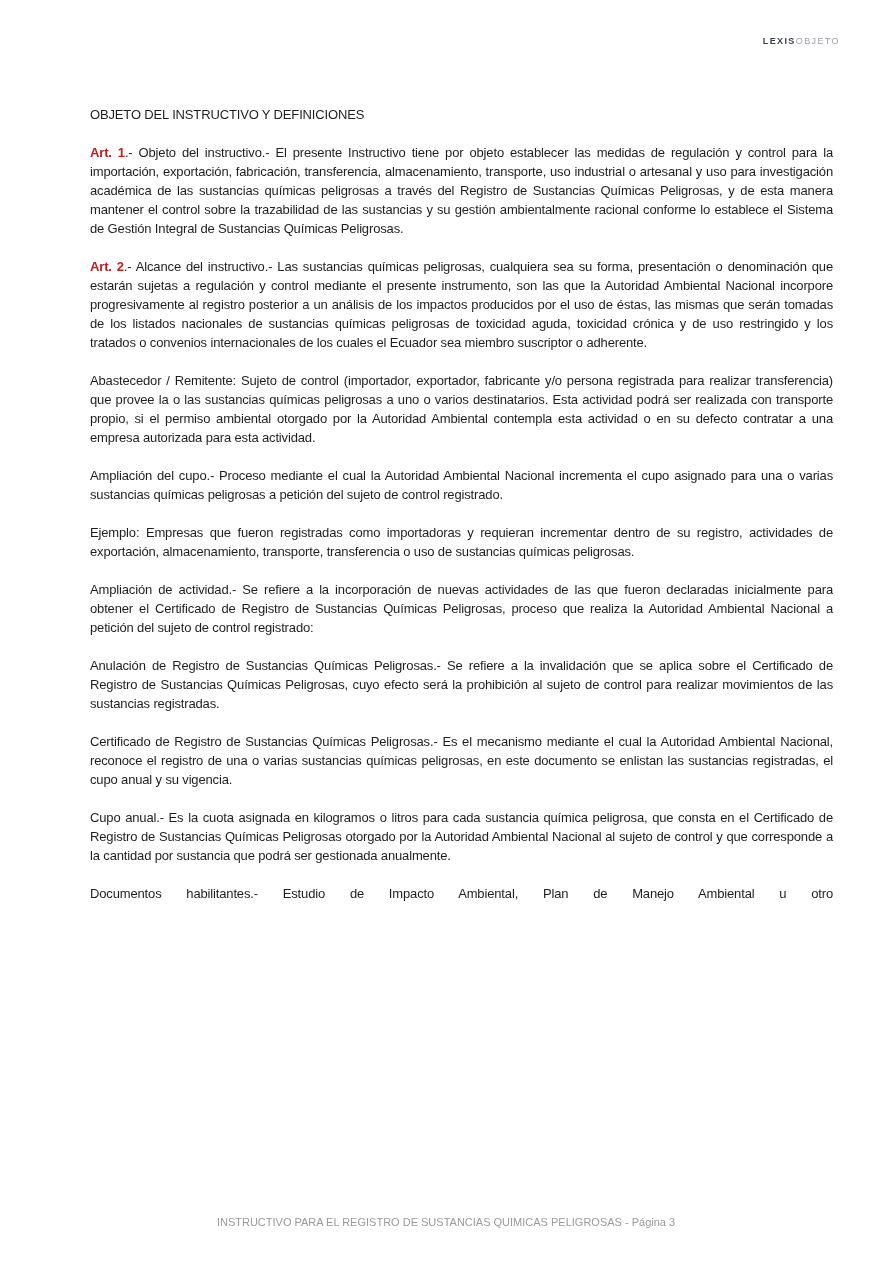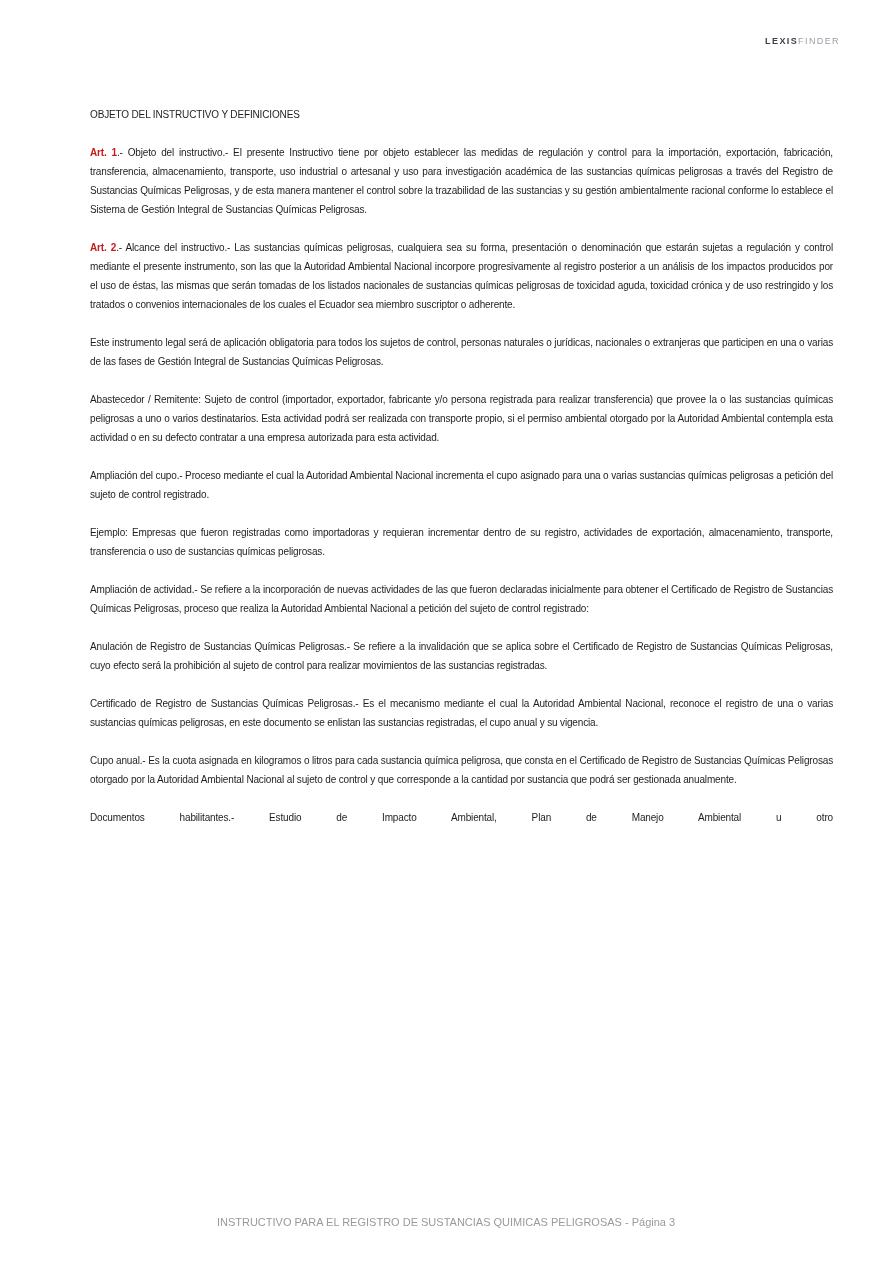--- a/index.html
+++ b/index.html
@@ -6,47 +6,46 @@
   body { width: 892px; height: 1263px; position: relative; overflow: hidden; }
   .brand {
     position: absolute; top: 36px; right: 52px;
     font-family: "Liberation Sans", sans-serif; font-size: 9px; letter-spacing: 1.4px;
   }
   .brand .b1 { color: #3a3f47; font-weight: bold; }
   .brand .b2 { color: #9aa0a8; }
   .content {
     position: absolute; left: 90px; top: 105px; width: 743px;
     font-family: "Liberation Sans", sans-serif;
-    font-size: 10px; line-height: 19px; color: #1e1e1e;
+    font-size: 13px; line-height: 19px; color: #1e1e1e;
     letter-spacing: -0.15px;
   }
   .content p { margin: 0 0 19px 0; text-align: justify; }
   .content p.last { text-align: justify; text-align-last: justify; }
   .art { color: #c41a1a; font-weight: bold; }
   .heading { margin: 0 0 19px 0; }
   .footer {
     position: absolute; top: 1215px; left: 0; width: 892px; text-align: center;
     font-family: "Liberation Sans", sans-serif; font-size: 11px; line-height: 15px; color: #9a9a9a;
   }
 </style>
 </head>
 <body>
 
 <div class="brand">
-  <span class="b1">LEXIS</span><span class="b2">FINDER</span>
+  <span class="b1">LEXIS</span><span class="b2">OBJETO</span>
 </div>
 
 <div class="content">
   <div class="heading">OBJETO DEL INSTRUCTIVO Y DEFINICIONES</div>
 
   <p><span class="art">Art. 1</span><span>.- Objeto del instructivo.- El presente Instructivo tiene por objeto establecer las medidas de regulación y control para la importación, exportación, fabricación, transferencia, almacenamiento, transporte, uso industrial o artesanal y uso para investigación académica de las sustancias químicas peligrosas a través del Registro de Sustancias Químicas Peligrosas, y de esta manera mantener el control sobre la trazabilidad de las sustancias y su gestión ambientalmente racional conforme lo establece el Sistema de Gestión Integral de Sustancias Químicas Peligrosas.</span></p>
 
   <p><span class="art">Art. 2</span><span>.- Alcance del instructivo.- Las sustancias químicas peligrosas, cualquiera sea su forma, presentación o denominación que estarán sujetas a regulación y control mediante el presente instrumento, son las que la Autoridad Ambiental Nacional incorpore progresivamente al registro posterior a un análisis de los impactos producidos por el uso de éstas, las mismas que serán tomadas de los listados nacionales de sustancias químicas peligrosas de toxicidad aguda, toxicidad crónica y de uso restringido y los tratados o convenios internacionales de los cuales el Ecuador sea miembro suscriptor o adherente.</span></p>
 
-  <p>Este instrumento legal será de aplicación obligatoria para todos los sujetos de control, personas naturales o jurídicas, nacionales o extranjeras que participen en una o varias de las fases de Gestión Integral de Sustancias Químicas Peligrosas.</p>
 
 
   <p>Abastecedor / Remitente: Sujeto de control (importador, exportador, fabricante y/o persona registrada para realizar transferencia) que provee la o las sustancias químicas peligrosas a uno o varios destinatarios. Esta actividad podrá ser realizada con transporte propio, si el permiso ambiental otorgado por la Autoridad Ambiental contempla esta actividad o en su defecto contratar a una empresa autorizada para esta actividad.</p>
   <p>Ampliación del cupo.- Proceso mediante el cual la Autoridad Ambiental Nacional incrementa el cupo asignado para una o varias sustancias químicas peligrosas a petición del sujeto de control registrado.</p>
   <p>Ejemplo: Empresas que fueron registradas como importadoras y requieran incrementar dentro de su registro, actividades de exportación, almacenamiento, transporte, transferencia o uso de sustancias químicas peligrosas.</p>
   <p>Ampliación de actividad.- Se refiere a la incorporación de nuevas actividades de las que fueron declaradas inicialmente para obtener el Certificado de Registro de Sustancias Químicas Peligrosas, proceso que realiza la Autoridad Ambiental Nacional a petición del sujeto de control registrado:</p>
   <p>Anulación de Registro de Sustancias Químicas Peligrosas.- Se refiere a la invalidación que se aplica sobre el Certificado de Registro de Sustancias Químicas Peligrosas, cuyo efecto será la prohibición al sujeto de control para realizar movimientos de las sustancias registradas.</p>
   <p>Certificado de Registro de Sustancias Químicas Peligrosas.- Es el mecanismo mediante el cual la Autoridad Ambiental Nacional, reconoce el registro de una o varias sustancias químicas peligrosas, en este documento se enlistan las sustancias registradas, el cupo anual y su vigencia.</p>
   <p>Cupo anual.- Es la cuota asignada en kilogramos o litros para cada sustancia química peligrosa, que consta en el Certificado de Registro de Sustancias Químicas Peligrosas otorgado por la Autoridad Ambiental Nacional al sujeto de control y que corresponde a la cantidad por sustancia que podrá ser gestionada anualmente.</p>
   <p class="last">Documentos habilitantes.- Estudio de Impacto Ambiental, Plan de Manejo Ambiental u otro</p>

